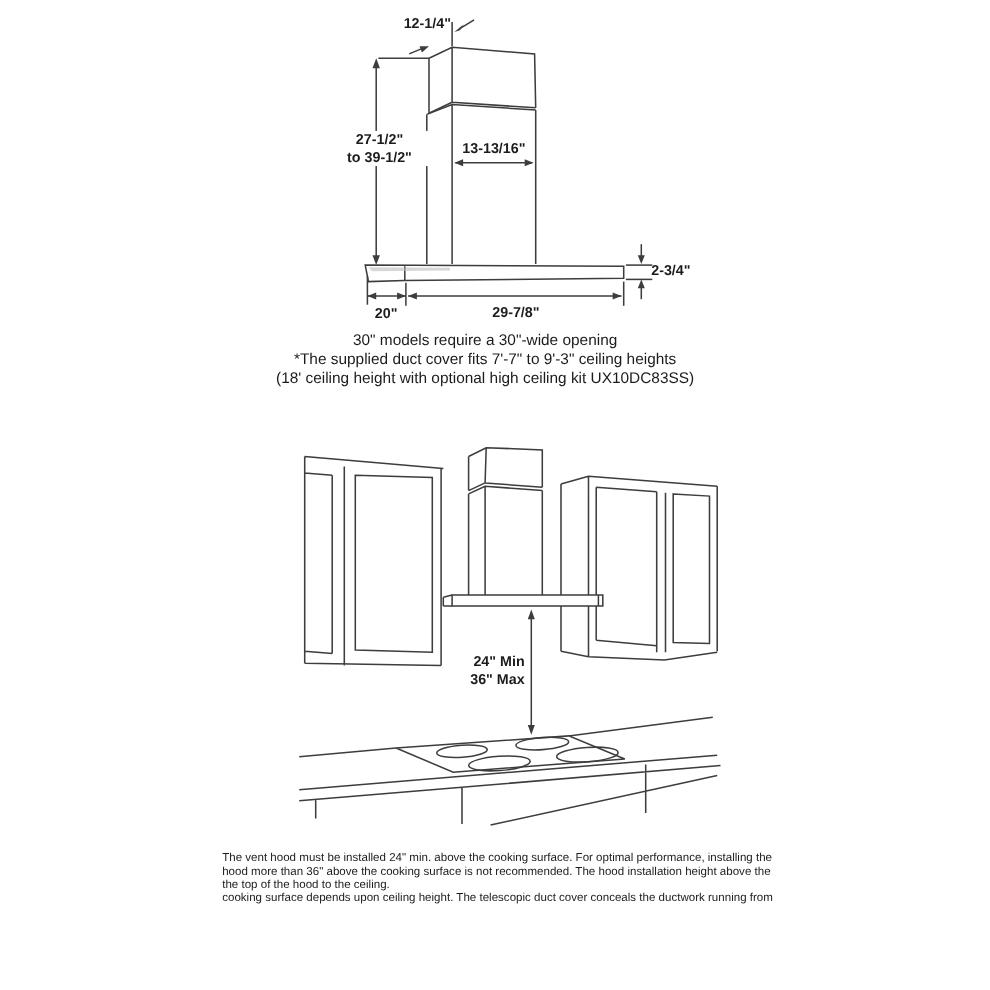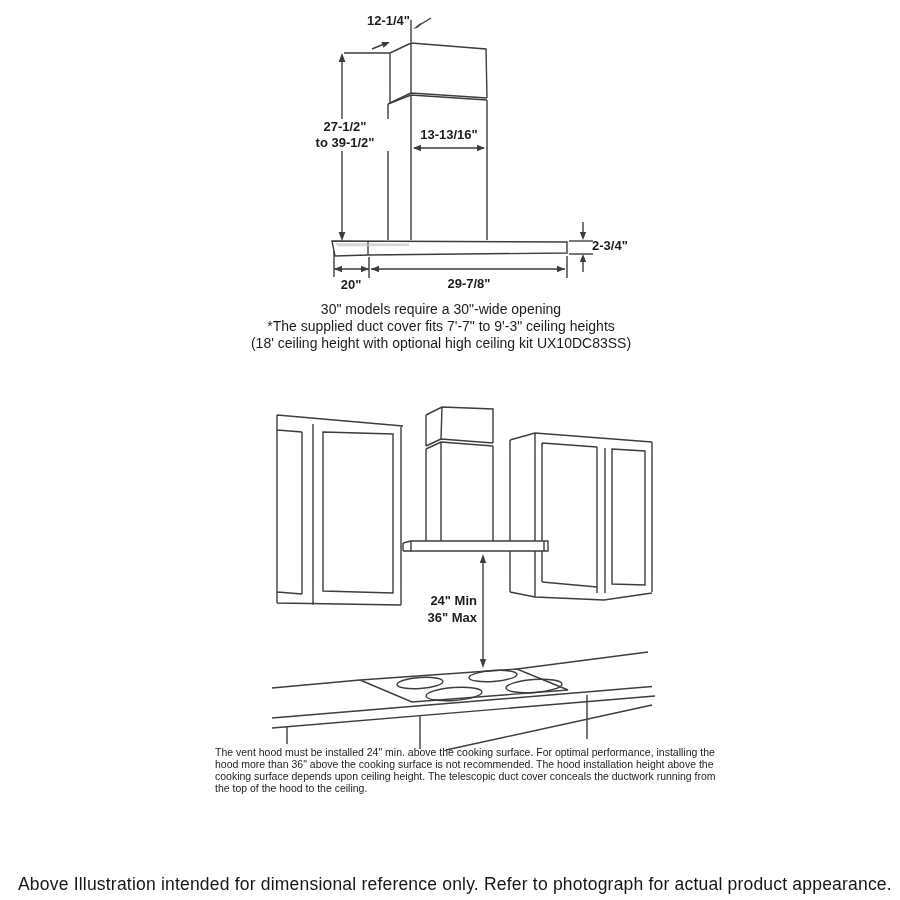--- a/index.html
+++ b/index.html
@@ -157,25 +157,24 @@
     <div>30" models require a 30"-wide opening</div>
     <div>*The supplied duct cover fits 7'-7" to 9'-3" ceiling heights</div>
     <div>(18' ceiling height with optional high ceiling kit UX10DC83SS)</div>
   </div>
 
   <div class="dim right" style="left:385px;top:592px;width:92px;line-height:17px;">
     <div>24" Min</div>
     <div>36" Max</div>
   </div>
 
-  <div class="para" style="top:747px;margin-left:13px;">
+  <div class="para" style="top:775px;">
     <div>The vent hood must be installed 24" min. above the cooking surface. For optimal performance, installing the</div>
     <div>hood more than 36" above the cooking surface is not recommended. The hood installation height above the</div>
+    <div>the top of the hood to the ceiling.</div>
     <div>cooking surface depends upon ceiling height. The telescopic duct cover conceals the ductwork running from</div>
-    <div>the top of the hood to the ceiling.</div>
   </div>
 
   <div class="para" style="top:809px;">
   </div>
 
-  <div class="footer">Above Illustration intended for dimensional reference only. Refer to photograph for actual product appearance.</div>
 
 </div>
 
 </body></html>

